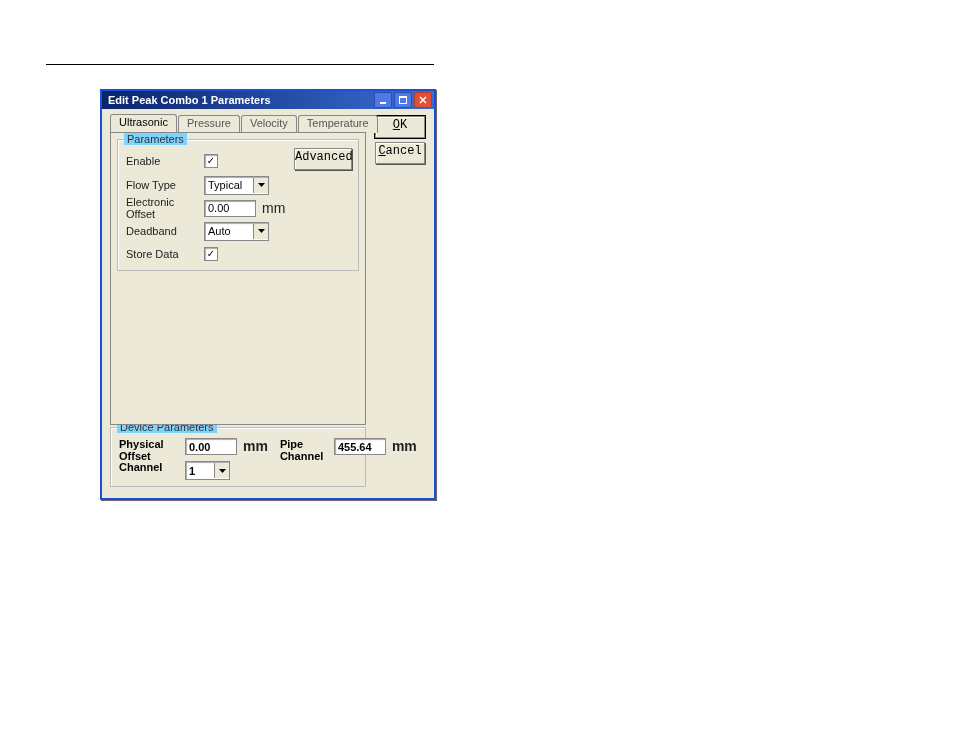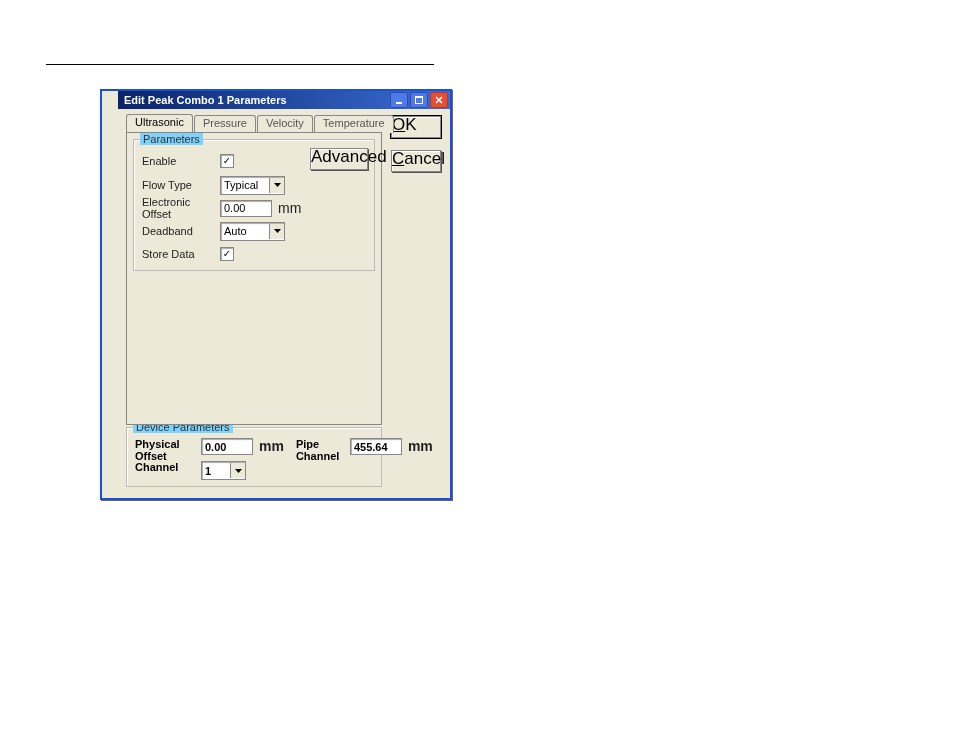--- a/index.html
+++ b/index.html
@@ -22,21 +22,20 @@
   }
   .dialog {
     position: absolute;
     top: 89px;
     left: 100px;
     width: 332px;
     height: 407px;
     border: 2px solid #1a4fd6;
     background: #ece9d8;
     box-shadow: 1px 1px 0 #666;
-    padding-left: 16px;
   }
   .titlebar {
     height: 18px;
     background: linear-gradient(to right, #0a246a, #3a6ed5);
     display: flex;
     align-items: center;
     justify-content: space-between;
     padding: 0 2px 0 6px;
     color: #fff;
     font-weight: bold;
@@ -69,28 +68,28 @@
     width: 100%;
     height: calc(100% - 18px);
   }
   .button {
     position: absolute;
     width: 48px;
     height: 20px;
     background: #ece9d8;
     border: 1px solid #888;
     box-shadow: inset 1px 1px 0 #fff, 1px 1px 0 #555;
-    font-family: Liberation Sans, sans-serif;
-    font-size: 17px;
-    text-align: left;
+    font-family: Liberation Mono, monospace;
+    font-size: 12px;
+    text-align: center;
     line-height: 16px;
     cursor: pointer;
   }
   .ok-btn { top: 7px; right: 9px; box-shadow: inset 1px 1px 0 #fff, 0 0 0 1px #000; }
-  .cancel-btn { top: 33px; right: 9px; margin-top: 8px; }
+  .cancel-btn { top: 33px; right: 9px; }
   .tabs-area {
     position: absolute;
     top: 5px;
     left: 8px;
     width: 256px;
     height: 310px;
   }
   .tab-row {
     display: flex;
     height: 18px;

